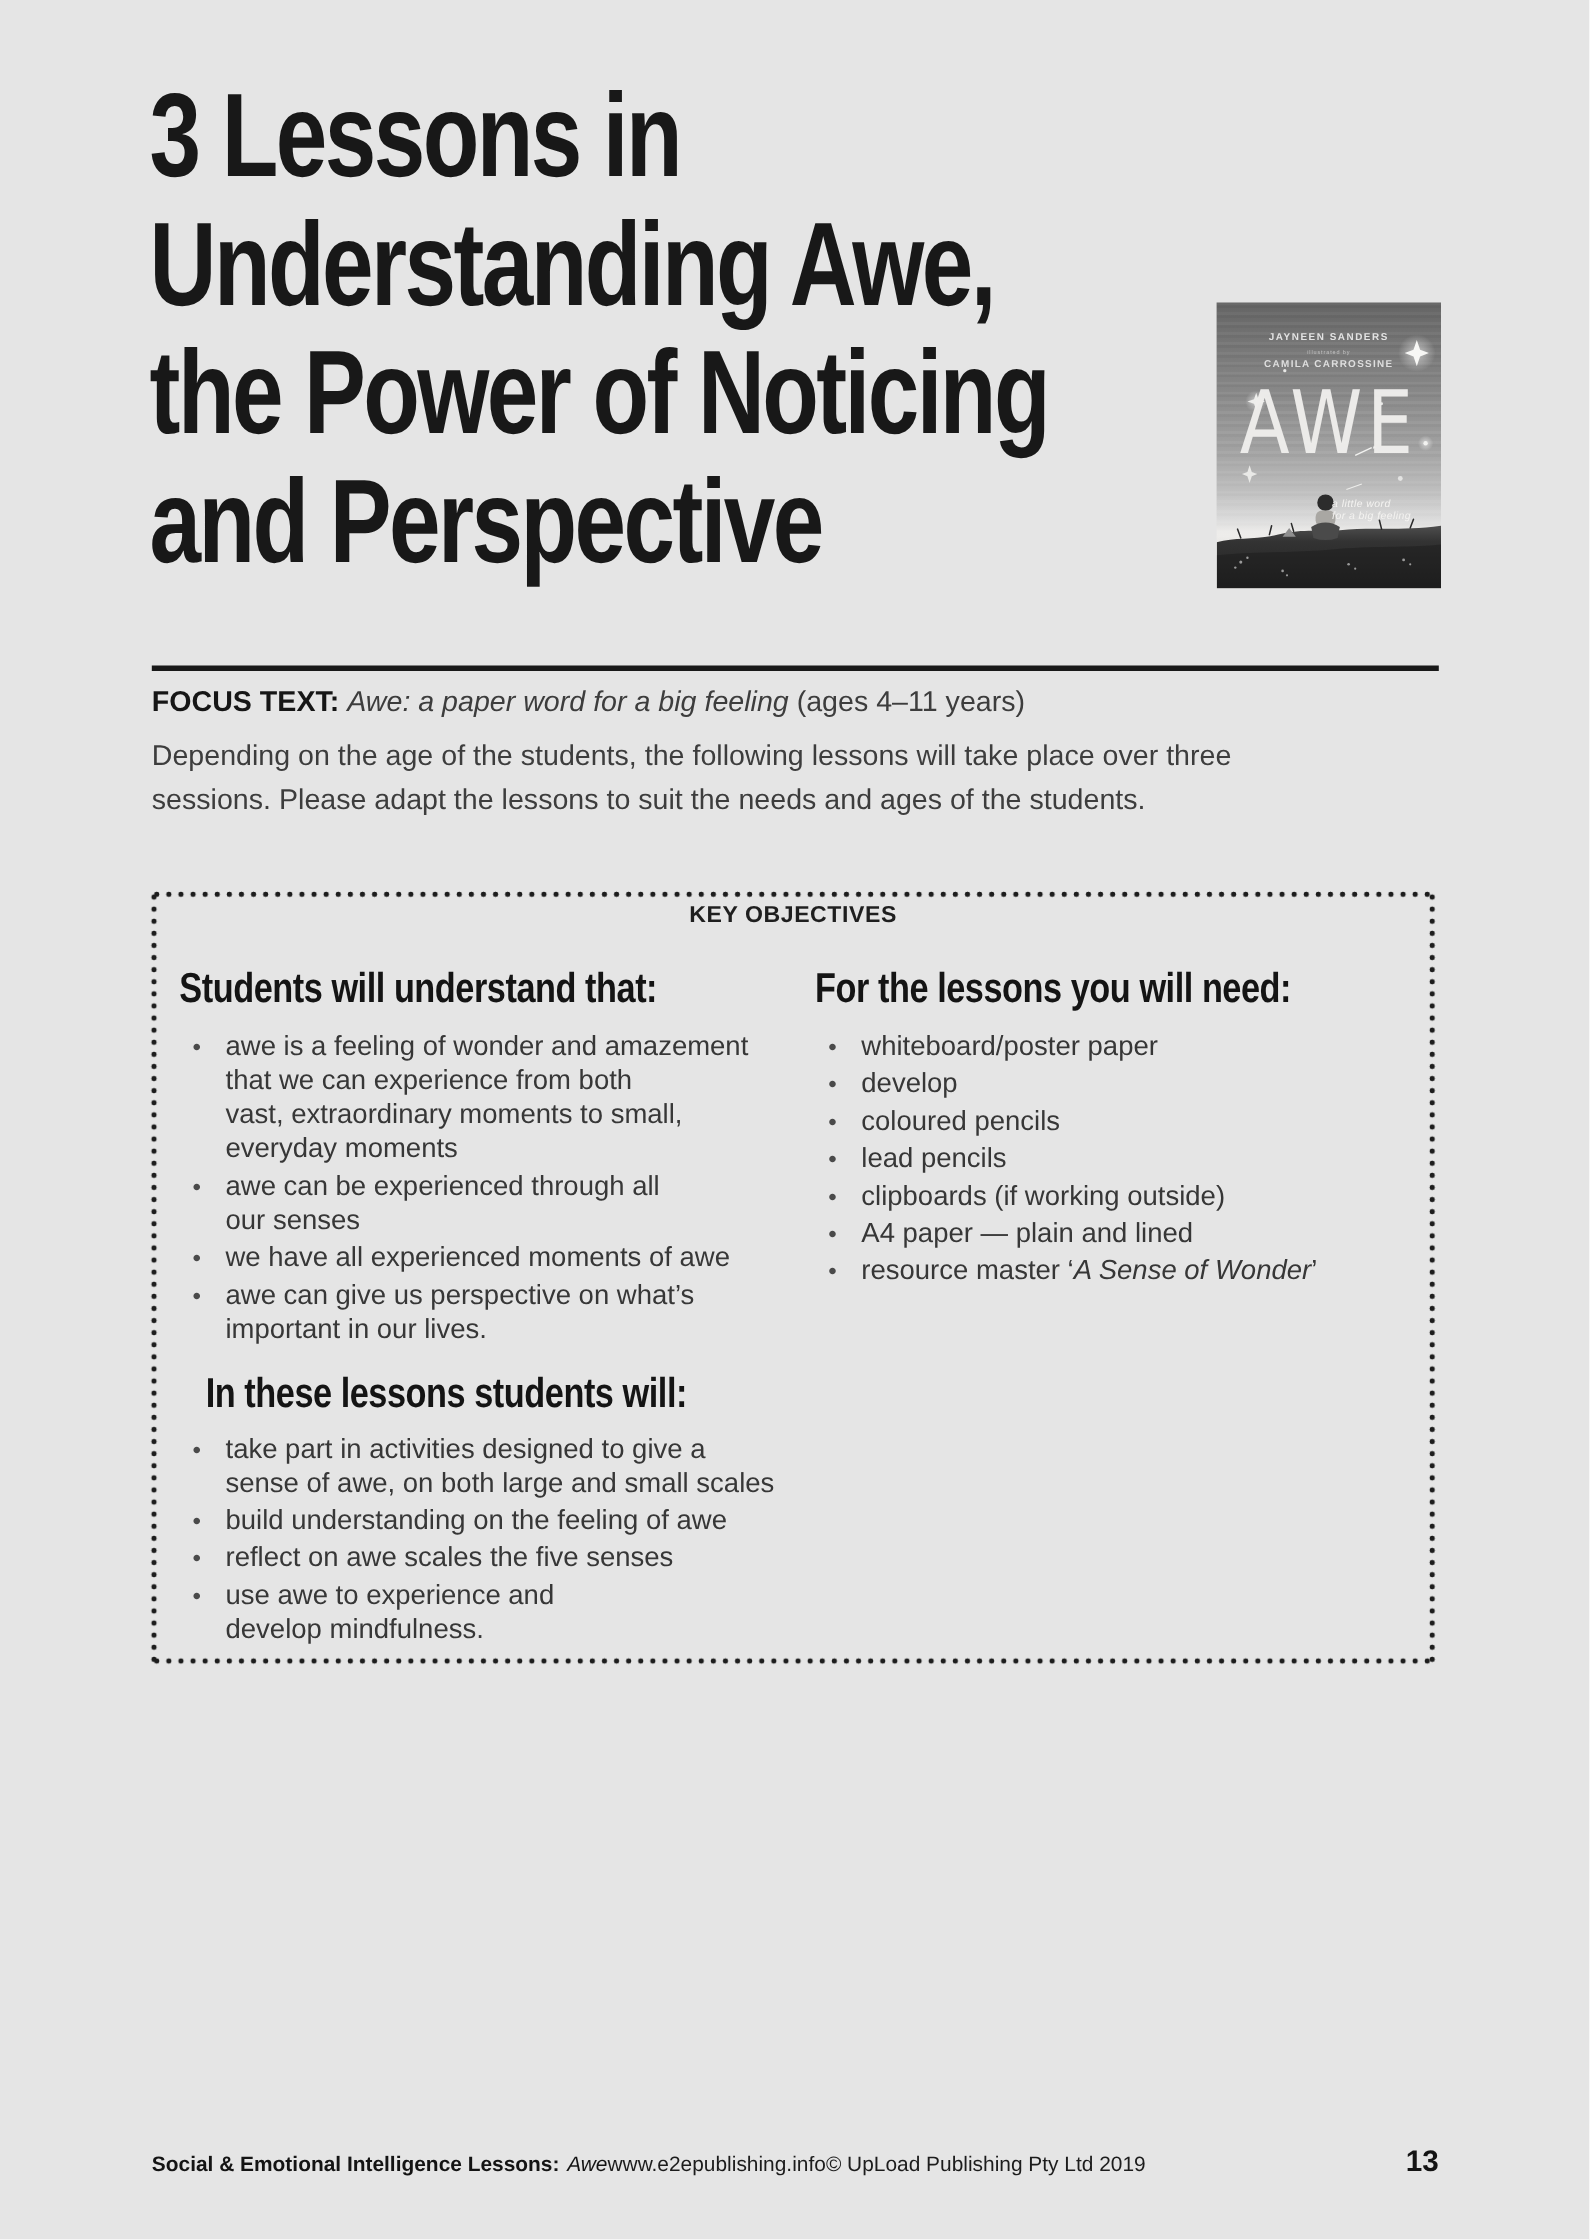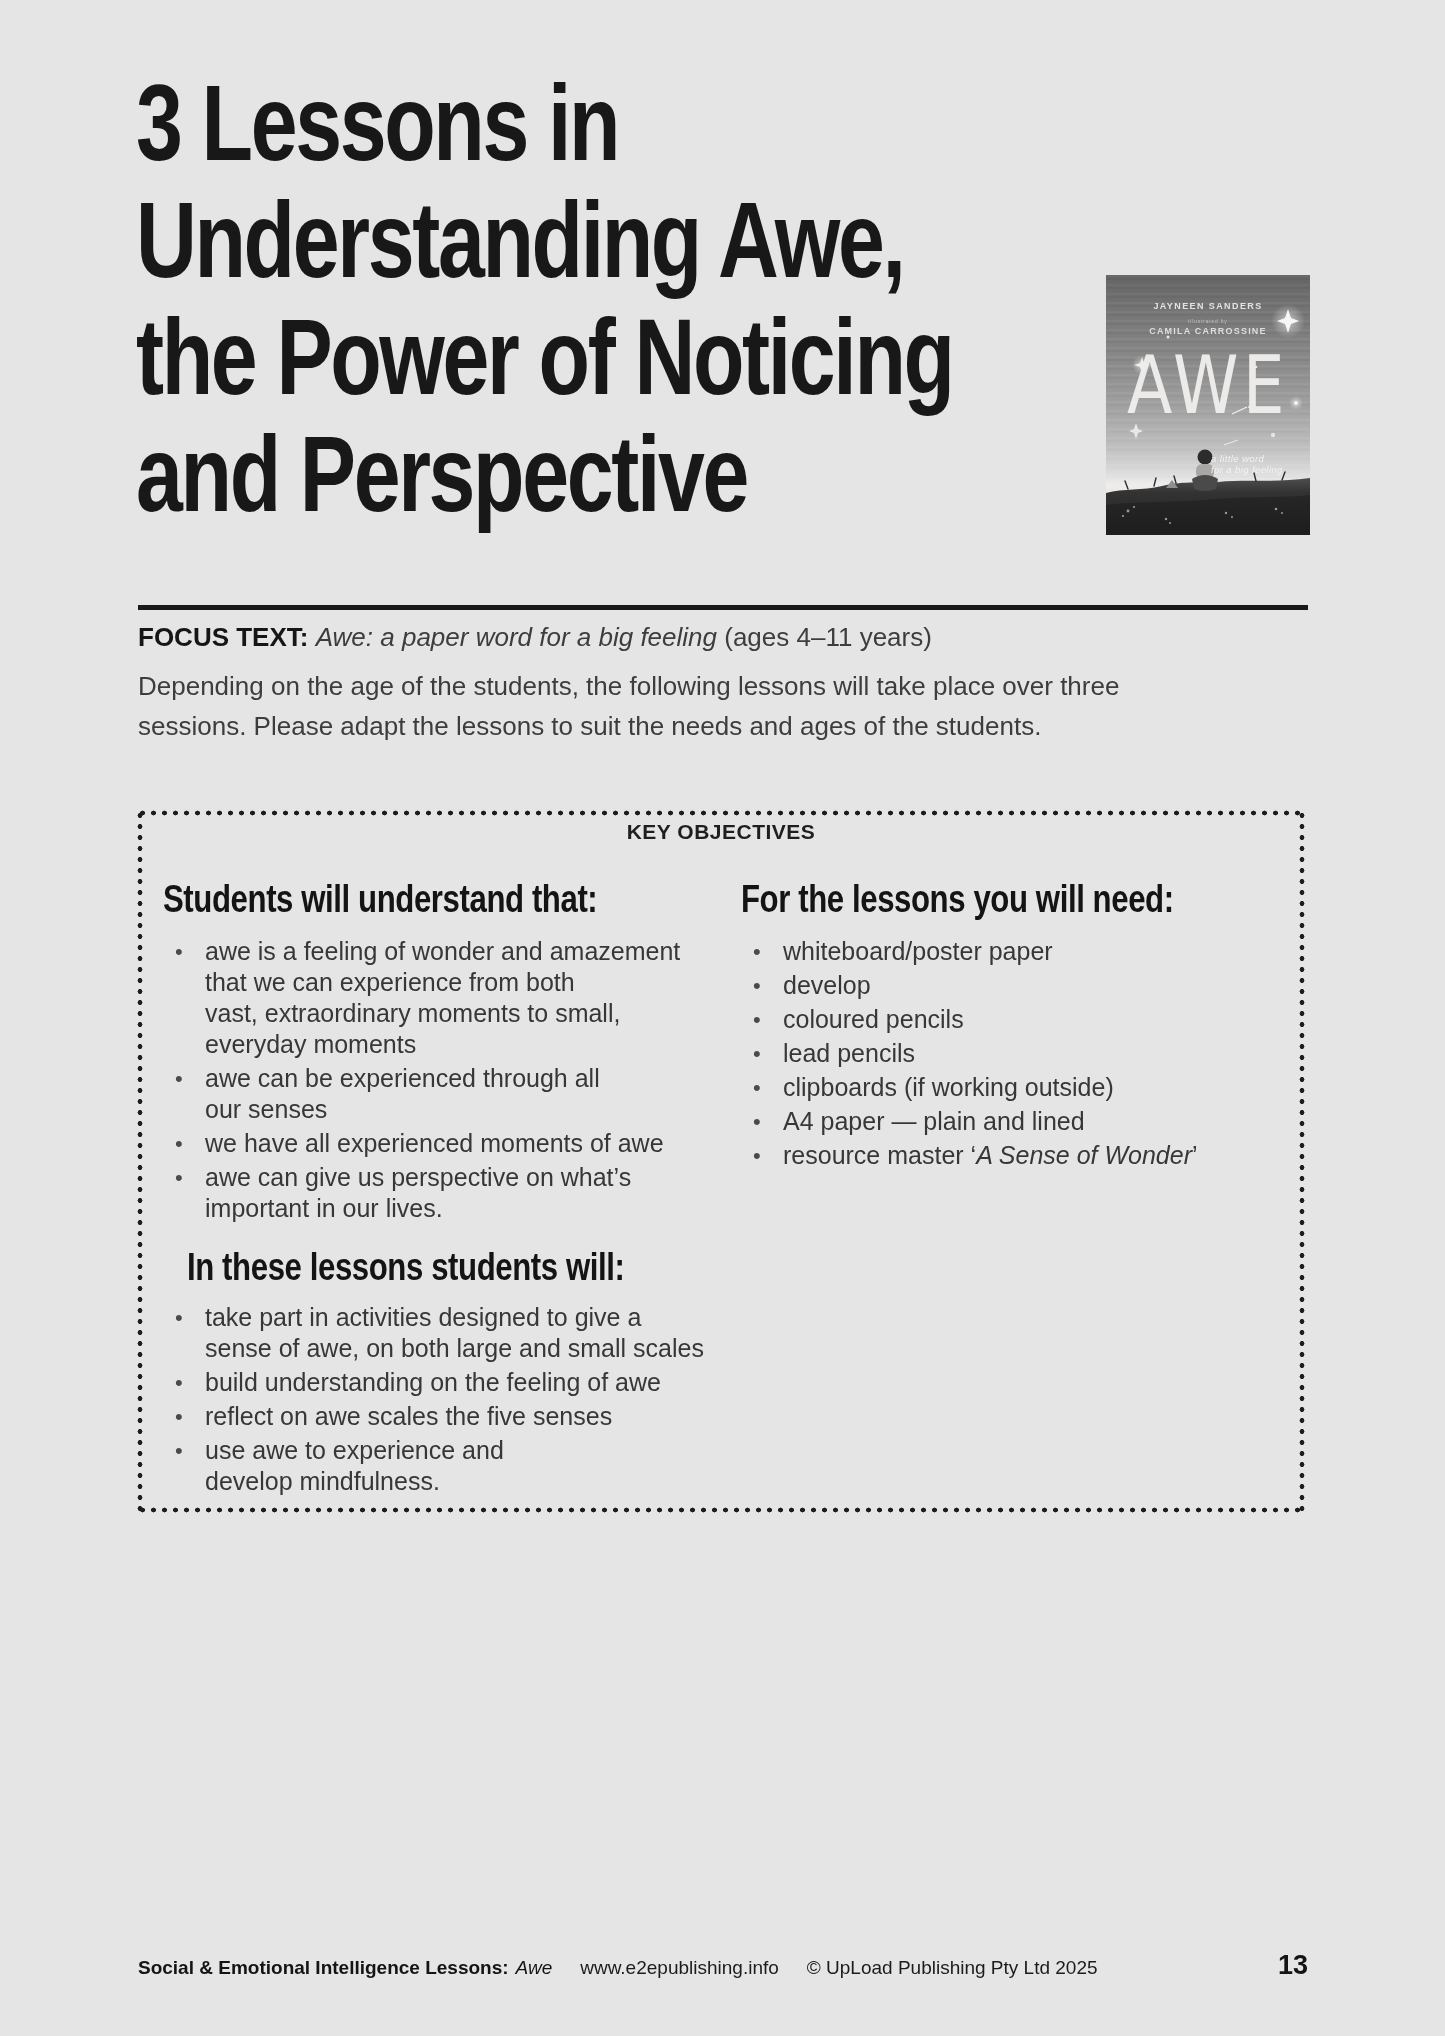--- a/index.html
+++ b/index.html
@@ -79,21 +79,21 @@
     position:relative; padding-left:42px; font-size:25px; line-height:31px;
     color:#373737; margin-bottom:3px; white-space:pre-line;
   }
   ul.blist li::before {
     content:"•"; position:absolute; left:12px; top:0; font-size:22px; color:#4a4a4a;
   }
   .it { font-style:italic; }
 
   
   .footer { position:absolute; left:138px; top:1950px; width:1170px; display:flex; align-items:baseline; font-size:19px; color:#1c1c1c; }
-  .footer .grp { display:flex; align-items:baseline; gap:28px; }
+  .footer .grp { display:flex; align-items:baseline; }
   .footer .series { font-weight:bold; color:#141414; }
   .footer .series .it { font-weight:normal; margin-left:7px; }
   .footer .pgnum { margin-left:auto; font-size:27px; font-weight:bold; color:#141414; }
 </style>
 </head>
 <body>
 
 <div class="page">
 
   <h1 class="main-title">
@@ -235,18 +235,18 @@
       </ul>
     </div>
   </div>
 
   <div class="footer">
     <div class="grp">
       <span class="series">
         <span>Social &amp; Emotional Intelligence Lessons:</span><span class="it">Awe</span>
       </span>
       <span>www.e2epublishing.info</span>
-      <span>© UpLoad Publishing Pty Ltd 2025</span>
+      <span>© UpLoad Publishing Pty Ltd 2019</span>
     </div>
     <span class="pgnum">13</span>
   </div>
 
 </div>
 
 </body></html>

